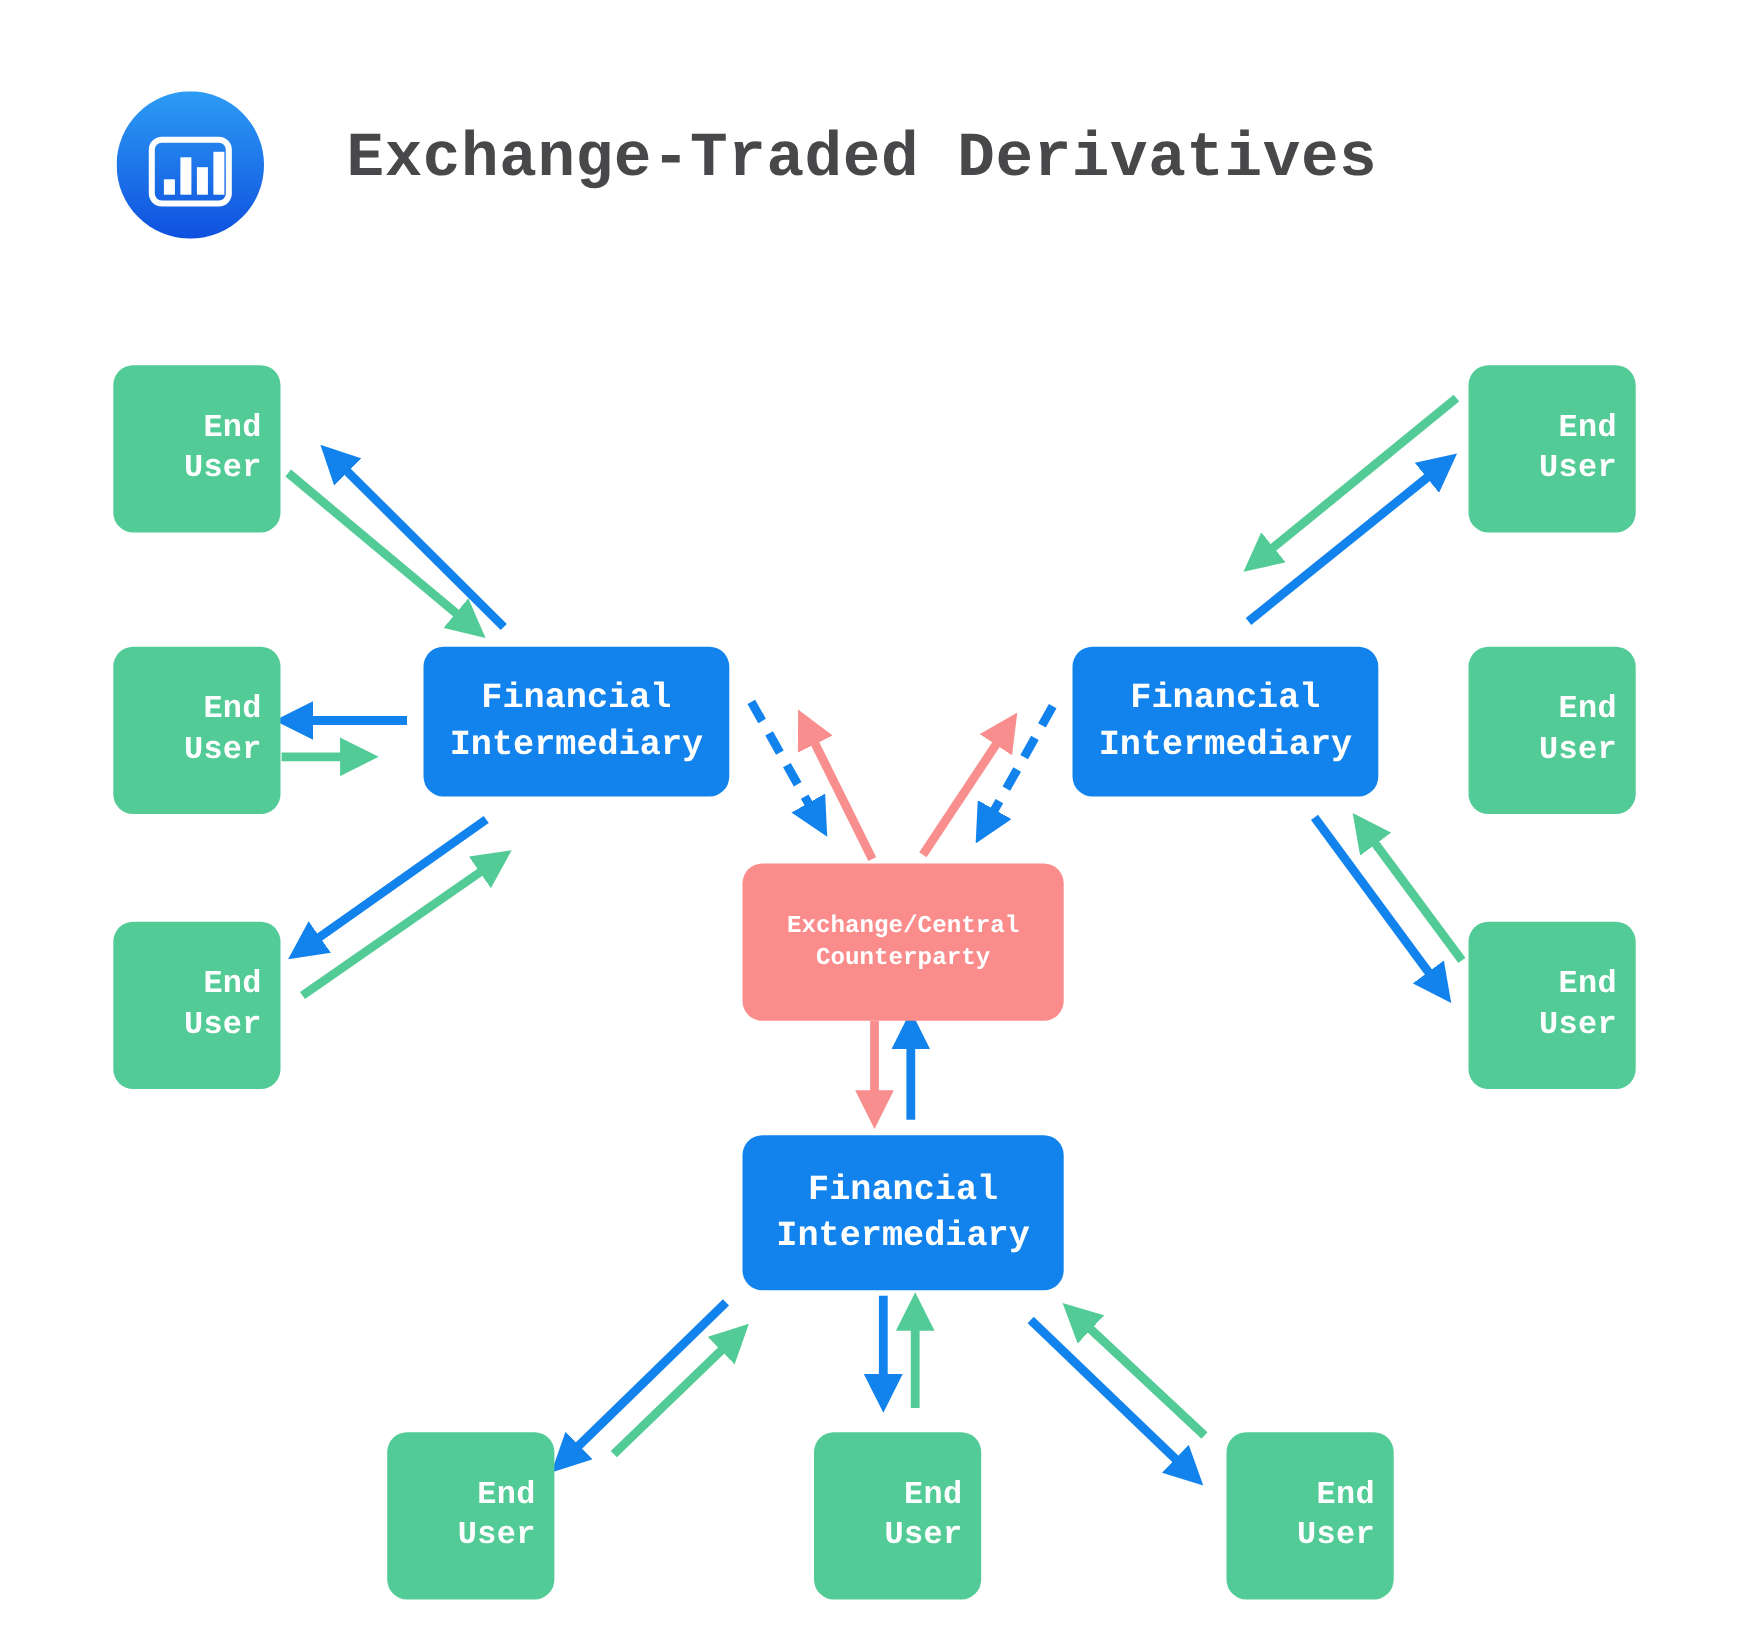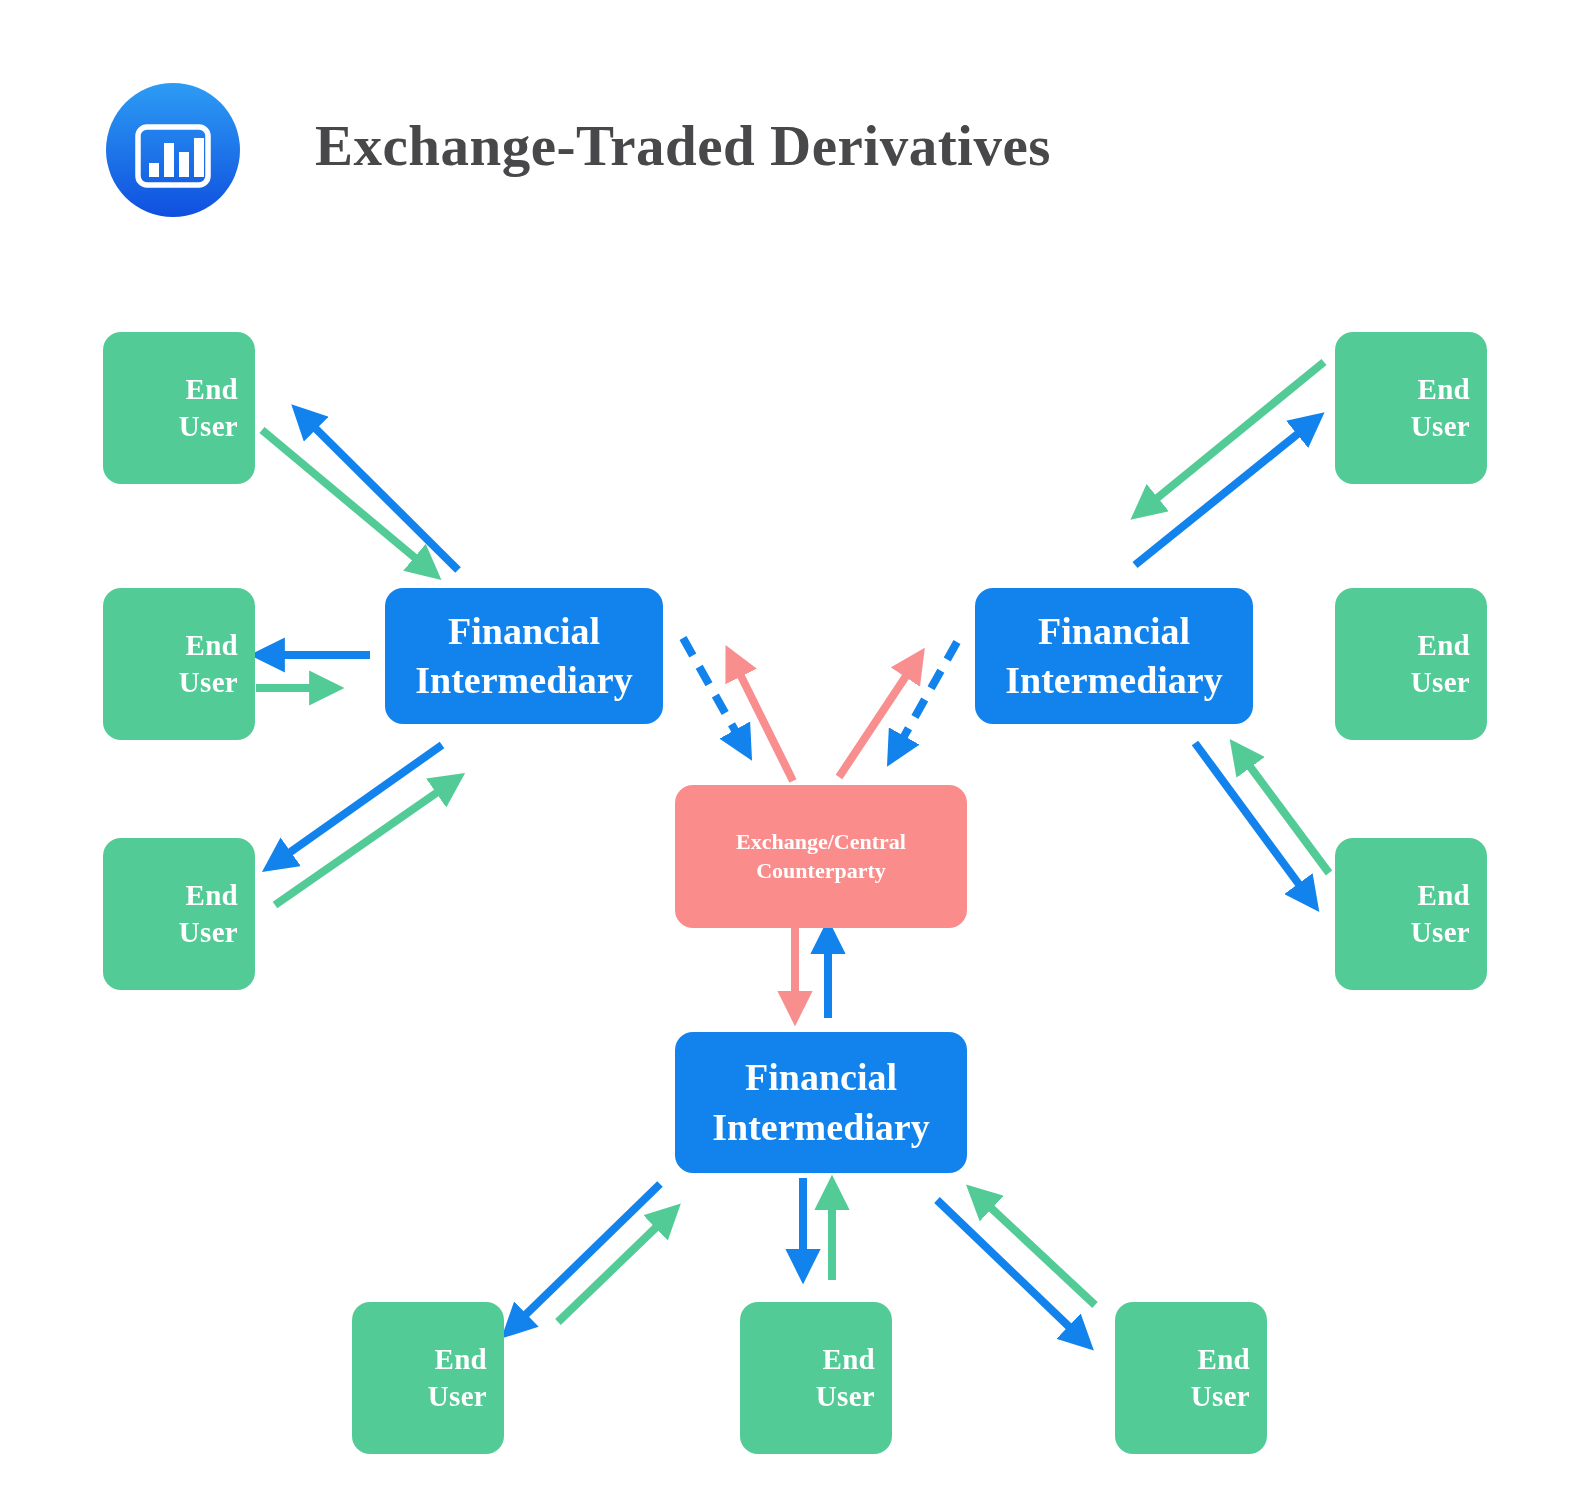--- a/index.html
+++ b/index.html
@@ -1,26 +1,26 @@
 <!DOCTYPE html>
 <html><head>
 <meta charset="utf-8">
 <style>
   html,body{margin:0;padding:0;background:#ffffff;}
   .canvas{position:relative;width:1590px;height:1502px;background:#ffffff;overflow:hidden;
-          font-family:Liberation Serif, serif;}
+          font-family:Liberation Mono, monospace;}
   .hdr-icon{position:absolute;left:106px;top:83px;width:134px;height:134px;}
   .hdr-title{position:absolute;left:315px;top:113px;font-size:57px;font-weight:bold;
              color:#48484A;letter-spacing:0.5px;white-space:nowrap;}
   .box{position:absolute;border-radius:18px;color:#ffffff;font-weight:bold;box-sizing:border-box;}
   .eu{width:152px;height:152px;background:#53CB96;display:flex;align-items:center;
       padding-left:45px;font-size:29px;line-height:1.26;letter-spacing:0.3px;}
   .eu span{display:block;max-width:90px;text-align:right;}
   .fi{width:278px;height:136px;background:#1283EC;display:flex;align-items:center;
-      justify-content:center;text-align:center;font-size:38px;line-height:1.3;padding:0 8px;}
+      justify-content:center;text-align:center;font-size:32px;line-height:1.3;padding:0 8px;}
   .fi.wide{width:292px;height:141px;}
   .ex{width:292px;height:143px;background:#FB8C8C;display:flex;align-items:center;
       justify-content:flex-start;text-align:center;font-size:22px;line-height:1.3;padding:0 18px;}
   svg.arrows{position:absolute;left:0;top:0;width:1590px;height:1502px;pointer-events:none;}
   .ln-blue{stroke:#1283EC;stroke-width:8;fill:none;}
   .ln-green{stroke:#53CB96;stroke-width:8;fill:none;}
   .ln-pink{stroke:#F98E8E;stroke-width:8;fill:none;}
   .dashed{stroke-dasharray:20 13;}
 </style>
 </head>

